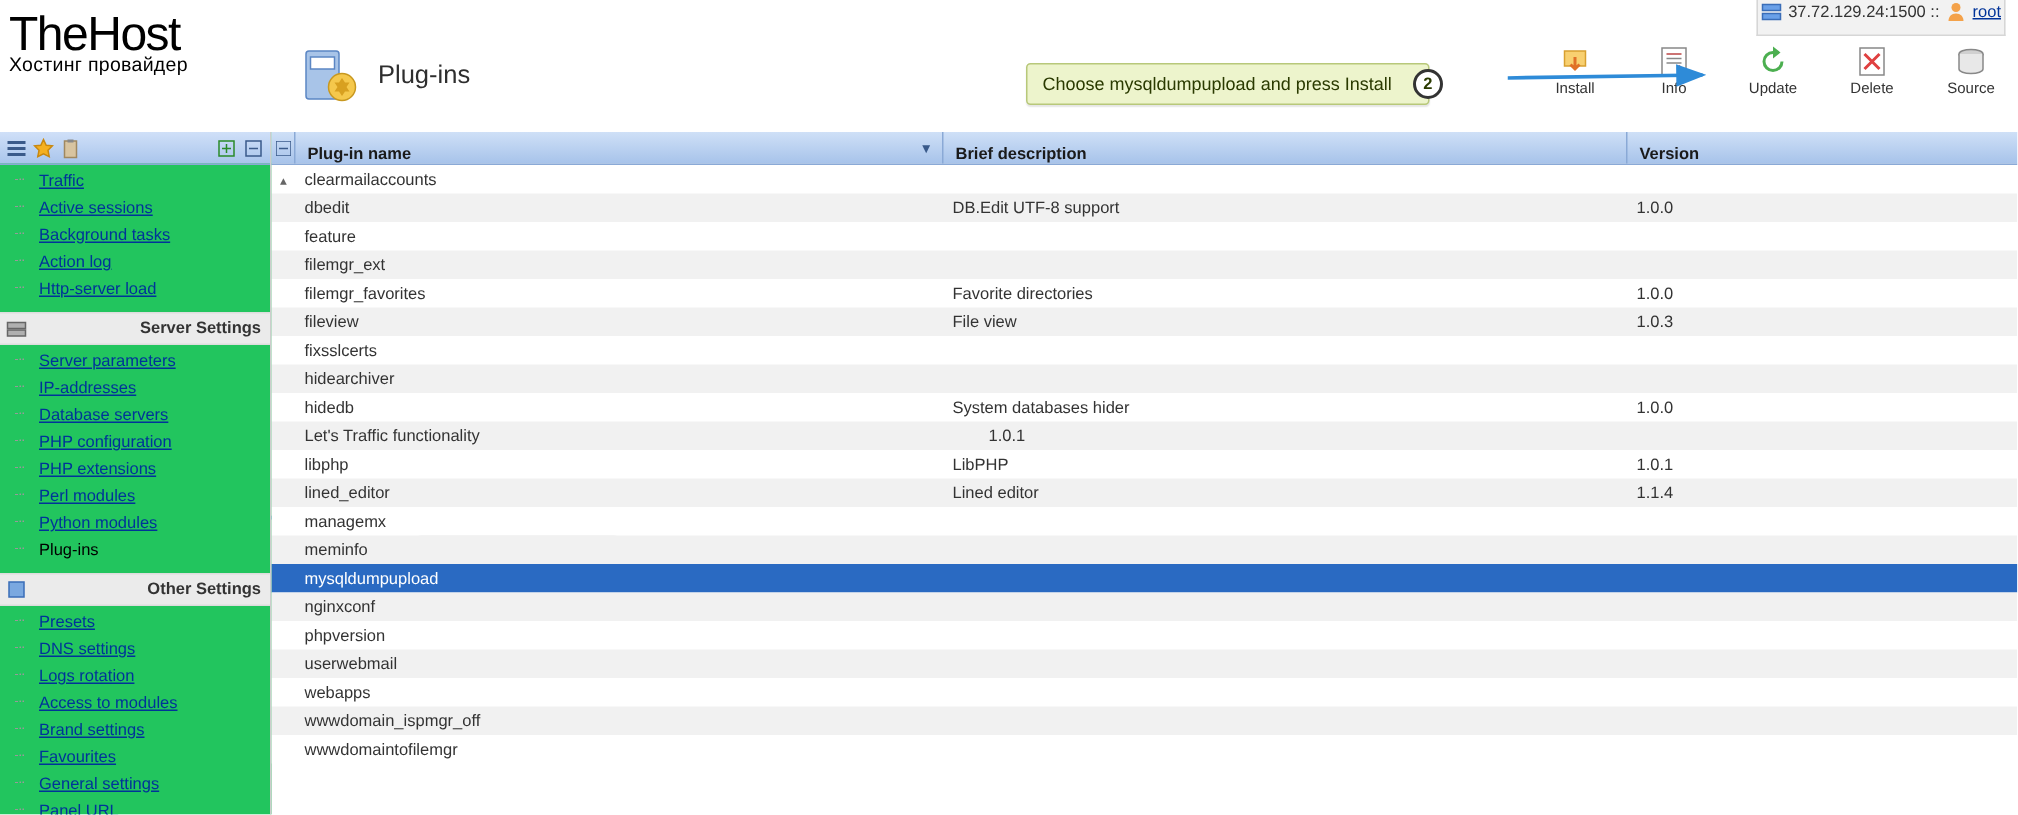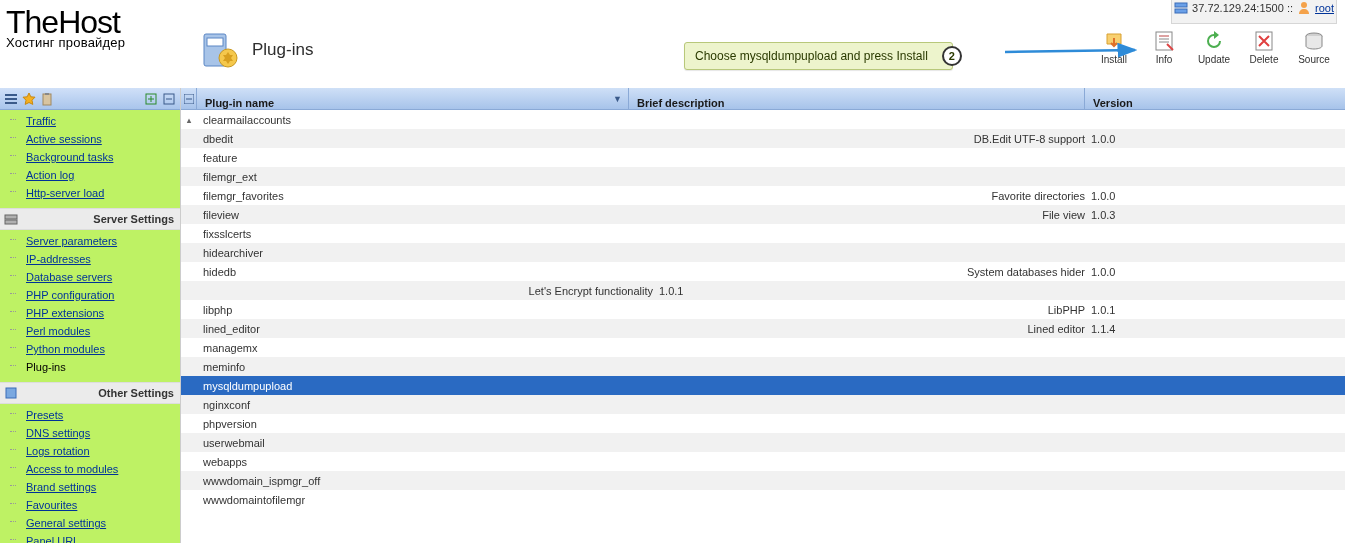--- a/index.html
+++ b/index.html
@@ -16,33 +16,33 @@
 .logo-area { position: absolute; top: 8px; left: 6px; width: 180px; }
 .logo-big { font-family: Impact, 'Arial Black', sans-serif; font-size: 32px; font-weight: normal; letter-spacing: -1px; color: #000; line-height: 0.9; }
 .logo-sub { font-size: 13px; color: #000; letter-spacing: 0.2px; margin-top: -2px; }
 
 
 .pagetitle-area { position: absolute; top: 30px; left: 200px; display: flex; align-items: center; gap: 12px; }
 .pagetitle-icon { width: 40px; height: 40px; }
 .pagetitle { font-size: 17px; color: #2e2e2e; font-weight: normal; }
 
 
-.toolbar { position: absolute; top: 30px; right: 12px; display: flex; gap: 12px; }
+.toolbar { position: absolute; top: 30px; right: 12px; display: flex; gap: 28px; }
 .toolbar .tbtn { display: flex; flex-direction: column; align-items: center; gap: 2px; cursor: pointer; width: 38px; }
 .toolbar .tbtn .ti { width: 22px; height: 22px; }
 .toolbar .tbtn .tl { font-size: 10px; color: #333; }
 
 
 .callout { position: absolute; background: #edf4cc; border: 1px solid #b8c87a; border-radius: 3px; padding: 6px 24px 6px 10px; font-size: 12px; color: #2a3a00; box-shadow: 0 1px 1px rgba(0,0,0,0.1); }
 .callout .badge { position: absolute; right: -10px; top: 50%; transform: translateY(-50%); width: 20px; height: 20px; border-radius: 50%; background: #fff; border: 2px solid #333; display: flex; align-items: center; justify-content: center; font-weight: bold; font-size: 11px; }
 .callout.c1 .badge { left: -10px; right: auto; }
 .callout.c1 { padding: 6px 10px 6px 26px; }
 
 
-.sidebar { position: absolute; top: 88px; left: 0; width: 181px; bottom: 0; border-right: 1px solid #ccc; background: #bef264; }
+.sidebar { position: absolute; top: 88px; left: 0; width: 181px; bottom: 0; border-right: 1px solid #ccc; background: #22c55e; }
 .sidebar-toolbar { height: 22px; background: linear-gradient(#d0e0f8,#a9c5ec); border-bottom: 1px solid #8aa9d6; display: flex; align-items: center; padding: 0 4px; gap: 4px; }
 .sidebar-toolbar .sp { flex: 1; }
 .sidebar-toolbar .sbt { width: 14px; height: 14px; cursor: pointer; display: inline-flex; align-items: center; justify-content: center; }
 .nav-group-title { background: #ebebeb; border-top: 1px solid #ddd; border-bottom: 1px solid #ddd; padding: 4px 6px 4px 24px; font-weight: bold; color: #333; position: relative; cursor: pointer; text-align: right; }
 .nav-group-title .gi { position: absolute; left: 4px; top: 3px; width: 14px; height: 14px; }
 .nav-items { padding: 2px 0 6px 0; }
 .nav-item { padding: 2px 4px 2px 26px; position: relative; line-height: 14px; }
 .nav-item::before { content: ""; position: absolute; left: 10px; top: 7px; width: 6px; height: 1px; border-top: 1px dotted #999; }
 .nav-item a { color: #003399; }
 .nav-item.plain { color: #000; text-decoration: none; }
@@ -56,21 +56,21 @@
 .gh-col.desc { width: 456px; }
 .gh-col.ver { flex: 1; border-right: none; }
 .gh-sort { position: absolute; right: 6px; top: 50%; transform: translateY(-50%); color: #3a5a8a; font-size: 9px; }
 .grid-body { position: absolute; top: 22px; left: 0; right: 0; bottom: 0; overflow: auto; }
 .gr { display: flex; height: 19px; align-items: center; cursor: pointer; }
 .gr:nth-child(odd) { background: #fff; }
 .gr:nth-child(even) { background: #f1f1f1; }
 .gr.selected { background: #2a6ac2 !important; color: #fff; }
 .gc-toggle { width: 16px; display:flex; align-items:center; justify-content:center; font-size:9px; color:#666;}
 .gc-name { width: 432px; padding-left: 6px; white-space: nowrap; overflow: hidden; }
-.gc-desc { width: 456px; padding-left: 6px; white-space: nowrap; overflow: hidden; text-align: right; }
+.gc-desc { width: 456px; padding-left: 6px; white-space: nowrap; overflow: hidden; }
 .gc-ver { flex: 1; padding-left: 6px; }
 
 
 svg.arrow { position: absolute; pointer-events: none; }
 
 </style>
 </head>
 <body>
 
 <div class="topbar">
@@ -317,21 +317,21 @@
         <div class="gc-ver"></div>
       </div>
       <div class="gr">
         <div class="gc-toggle"></div>
         <div class="gc-name">hidedb</div>
         <div class="gc-desc">System databases hider</div>
         <div class="gc-ver">1.0.0</div>
       </div>
       <div class="gr">
         <div class="gc-toggle"></div>
-        <div class="gc-desc">Let's Encrypt functionality</div>
+        <div class="gc-desc">Let's Traffic functionality</div>
         <div class="gc-ver">1.0.1</div>
       </div>
       <div class="gr">
         <div class="gc-toggle"></div>
         <div class="gc-name">libphp</div>
         <div class="gc-desc">LibPHP</div>
         <div class="gc-ver">1.0.1</div>
       </div>
       <div class="gr">
         <div class="gc-toggle"></div>

